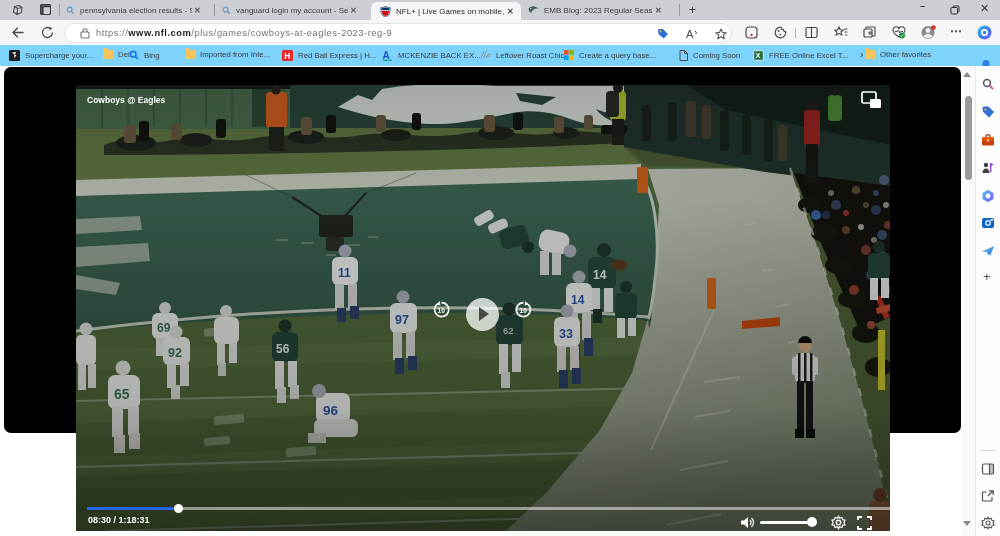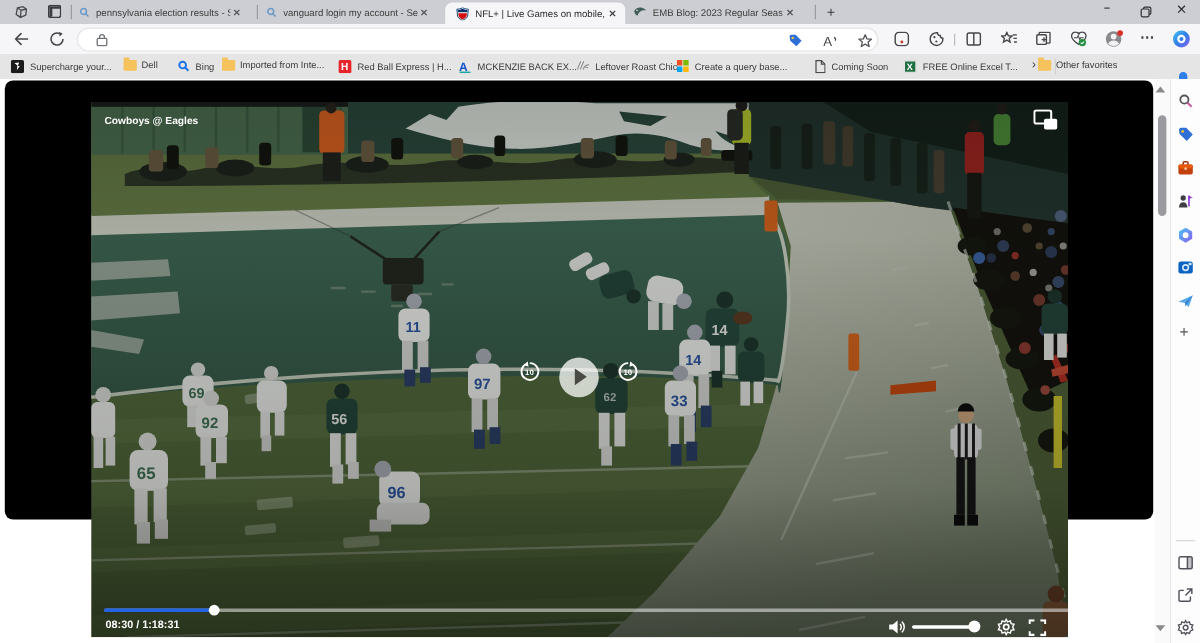--- a/index.html
+++ b/index.html
@@ -5,21 +5,21 @@
 *{margin:0;padding:0;box-sizing:border-box}
 html,body{width:1000px;height:536px;background:#fff;font-family:"Liberation Sans",sans-serif;overflow:hidden}
 .abs{position:absolute}
 #tabbar{position:absolute;left:0;top:0;width:1000px;height:20px;background:#cdced3}
 .tab{position:absolute;top:0;height:20px;font-size:8px;color:#3c3c3c;display:flex;align-items:center}
 .tabsep{position:absolute;top:4px;width:1px;height:12px;background:#9a9aa0}
 .tx{color:#5f5f64;font-size:9px;font-weight:bold}
 #activetab{position:absolute;left:371px;top:2px;width:150px;height:18px;background:#f6f6f8;border-radius:6px 6px 0 0;display:flex;align-items:center;font-size:8px;color:#2b2b2b}
 #toolbar{position:absolute;left:0;top:20px;width:1000px;height:25px;background:#f6f6f8}
 #addr{position:absolute;left:64px;top:3px;width:668px;height:20px;background:#fff;border:1px solid #e3e3e5;border-radius:10px;display:flex;align-items:center;font-size:9.3px;color:#6f7277}
-#bookmarks{position:absolute;left:0;top:45px;width:1000px;height:21px;background:#e5e5e5;display:flex;align-items:center;font-size:7.8px;color:#3a3a3a}
+#bookmarks{position:absolute;left:0;top:45px;width:1000px;height:21px;background:#7dd3fc;display:flex;align-items:center;font-size:7.8px;color:#3a3a3a}
 .bi{position:absolute;top:5px;display:flex;align-items:center;white-space:nowrap}
 .folder{width:11px;height:9px;background:#f6c25b;border-radius:1px;position:relative;margin-right:4px}
 .folder:before{content:"";position:absolute;left:0;top:-2px;width:5px;height:2px;background:#f6c25b;border-radius:1px 1px 0 0}
 #content{position:absolute;left:0;top:66px;width:1000px;height:470px;background:#fff}
 #player{position:absolute;left:4px;top:1px;width:957px;height:366px;background:#000;border-radius:7px}
 #scroll{position:absolute;left:962px;top:66px;width:13px;height:470px;background:#fafafa}
 #thumb{position:absolute;left:3px;top:30px;width:7px;height:84px;background:#9b9b9f;border-radius:4px}
 #sidebar{position:absolute;left:975px;top:66px;width:25px;height:470px;background:#fdfdfd;border-left:1px solid #e8e8e8}
 .sic{position:absolute;left:5px;width:14px;height:14px}
 </style>
@@ -83,20 +83,21 @@
     </svg>
 <svg class="abs" style="left:41px;top:6px" width="13" height="13" viewBox="0 0 13 13">
       <path d="M11.5 6.5 A5 5 0 1 1 8.6 2" fill="none" stroke="#46464a" stroke-width="1.3"></path>
       <path d="M8.2 0.5 L11.3 2.2 L8.6 4.4z" fill="#46464a"></path>
     </svg>
 <div id="addr">
 <svg style="margin:0 6px 0 15px" width="10" height="11" viewBox="0 0 10 11">
         <rect x="1" y="4" width="8" height="6" rx="1" fill="none" stroke="#6f7277" stroke-width="1.1"></rect>
         <path d="M3 4 V2.8 A2 2 0 0 1 7 2.8 V4" fill="none" stroke="#6f7277" stroke-width="1.1"></path>
       </svg>
+<span style="letter-spacing:0.55px">https://<span style="color:#1b1b1f;font-weight:bold">www.nfl.com</span>/plus/games/cowboys-at-eagles-2023-reg-9</span>
 <svg class="abs" style="left:592px;top:4px" width="12" height="12" viewBox="0 0 12 12">
         <path d="M1 2.5 A1.4 1.4 0 0 1 2.5 1 L6 1 11 6 6.7 10.6 1.5 6 z" fill="#2f6fd6"></path>
         <circle cx="3.6" cy="3.6" r="1" fill="#f7c325"></circle>
       </svg>
 <svg class="abs" style="left:621px;top:4px" width="13" height="12" viewBox="0 0 13 12">
         <text x="0" y="10" font-size="11" fill="#46464a" font-family="Liberation Sans">A</text>
         <path d="M9 3 Q11 4 10 6" fill="none" stroke="#46464a" stroke-width="1"></path>
       </svg>
 <svg class="abs" style="left:650px;top:4px" width="12" height="12" viewBox="0 0 12 12">
         <path d="M6 1 L7.5 4.4 11.2 4.7 8.4 7.1 9.3 10.8 6 8.8 2.7 10.8 3.6 7.1 0.8 4.7 4.5 4.4z" fill="none" stroke="#55555a" stroke-width="1.1" stroke-linejoin="round"></path>
@@ -149,21 +150,21 @@
       <circle cx="7.5" cy="7.5" r="7" fill="url(#cop)"></circle>
       <path d="M4 7.5 A3.5 3.5 0 0 1 11 7.5 A3.5 3.5 0 0 1 4 7.5z M5.8 7.5 A1.7 1.7 0 0 0 9.2 7.5 A1.7 1.7 0 0 0 5.8 7.5z" fill="#fff" fill-rule="evenodd"></path>
     </svg>
 </div>
 <div id="bookmarks">
 <div class="bi" style="left:9px"><svg width="11" height="11" viewBox="0 0 11 11" style="margin-right:5px">
         <rect width="11" height="11" rx="1.5" fill="#1b1b1b"></rect>
         <path d="M3 2.5 L5.5 4.5 L5 8.5 L7.5 5 L5.8 4.8 L7 2z" fill="#fff"></path>
       </svg>Supercharge your...</div>
 <div class="bi" style="left:103px"><div class="folder"></div>Dell</div>
-<div class="bi" style="left:148px"><svg width="10" height="10" viewBox="0 0 10 10" style="margin-right:5px">
+<div class="bi" style="left:129px"><svg width="10" height="10" viewBox="0 0 10 10" style="margin-right:5px">
         <circle cx="4.2" cy="4.2" r="2.8" fill="none" stroke="#1a73e8" stroke-width="1.6"></circle>
         <path d="M6.3 6.3 9 9" stroke="#1a73e8" stroke-width="1.7"></path>
       </svg>Bing</div>
 <div class="bi" style="left:185px"><div class="folder"></div>Imported from Inte...</div>
 <div class="bi" style="left:282px"><svg width="11" height="11" viewBox="0 0 11 11" style="margin-right:5px">
         <rect width="11" height="11" rx="1.5" fill="#e8252b"></rect>
         <text x="2.2" y="8.6" font-size="8.4" font-weight="bold" fill="#fff" font-family="Liberation Sans">H</text>
       </svg>Red Ball Express | H...</div>
 <div class="bi" style="left:382px"><svg width="11" height="11" viewBox="0 0 11 11" style="margin-right:5px">
         <text x="0.6" y="8.8" font-size="10" font-weight="bold" fill="#1456c9" font-family="Liberation Sans">A</text>

